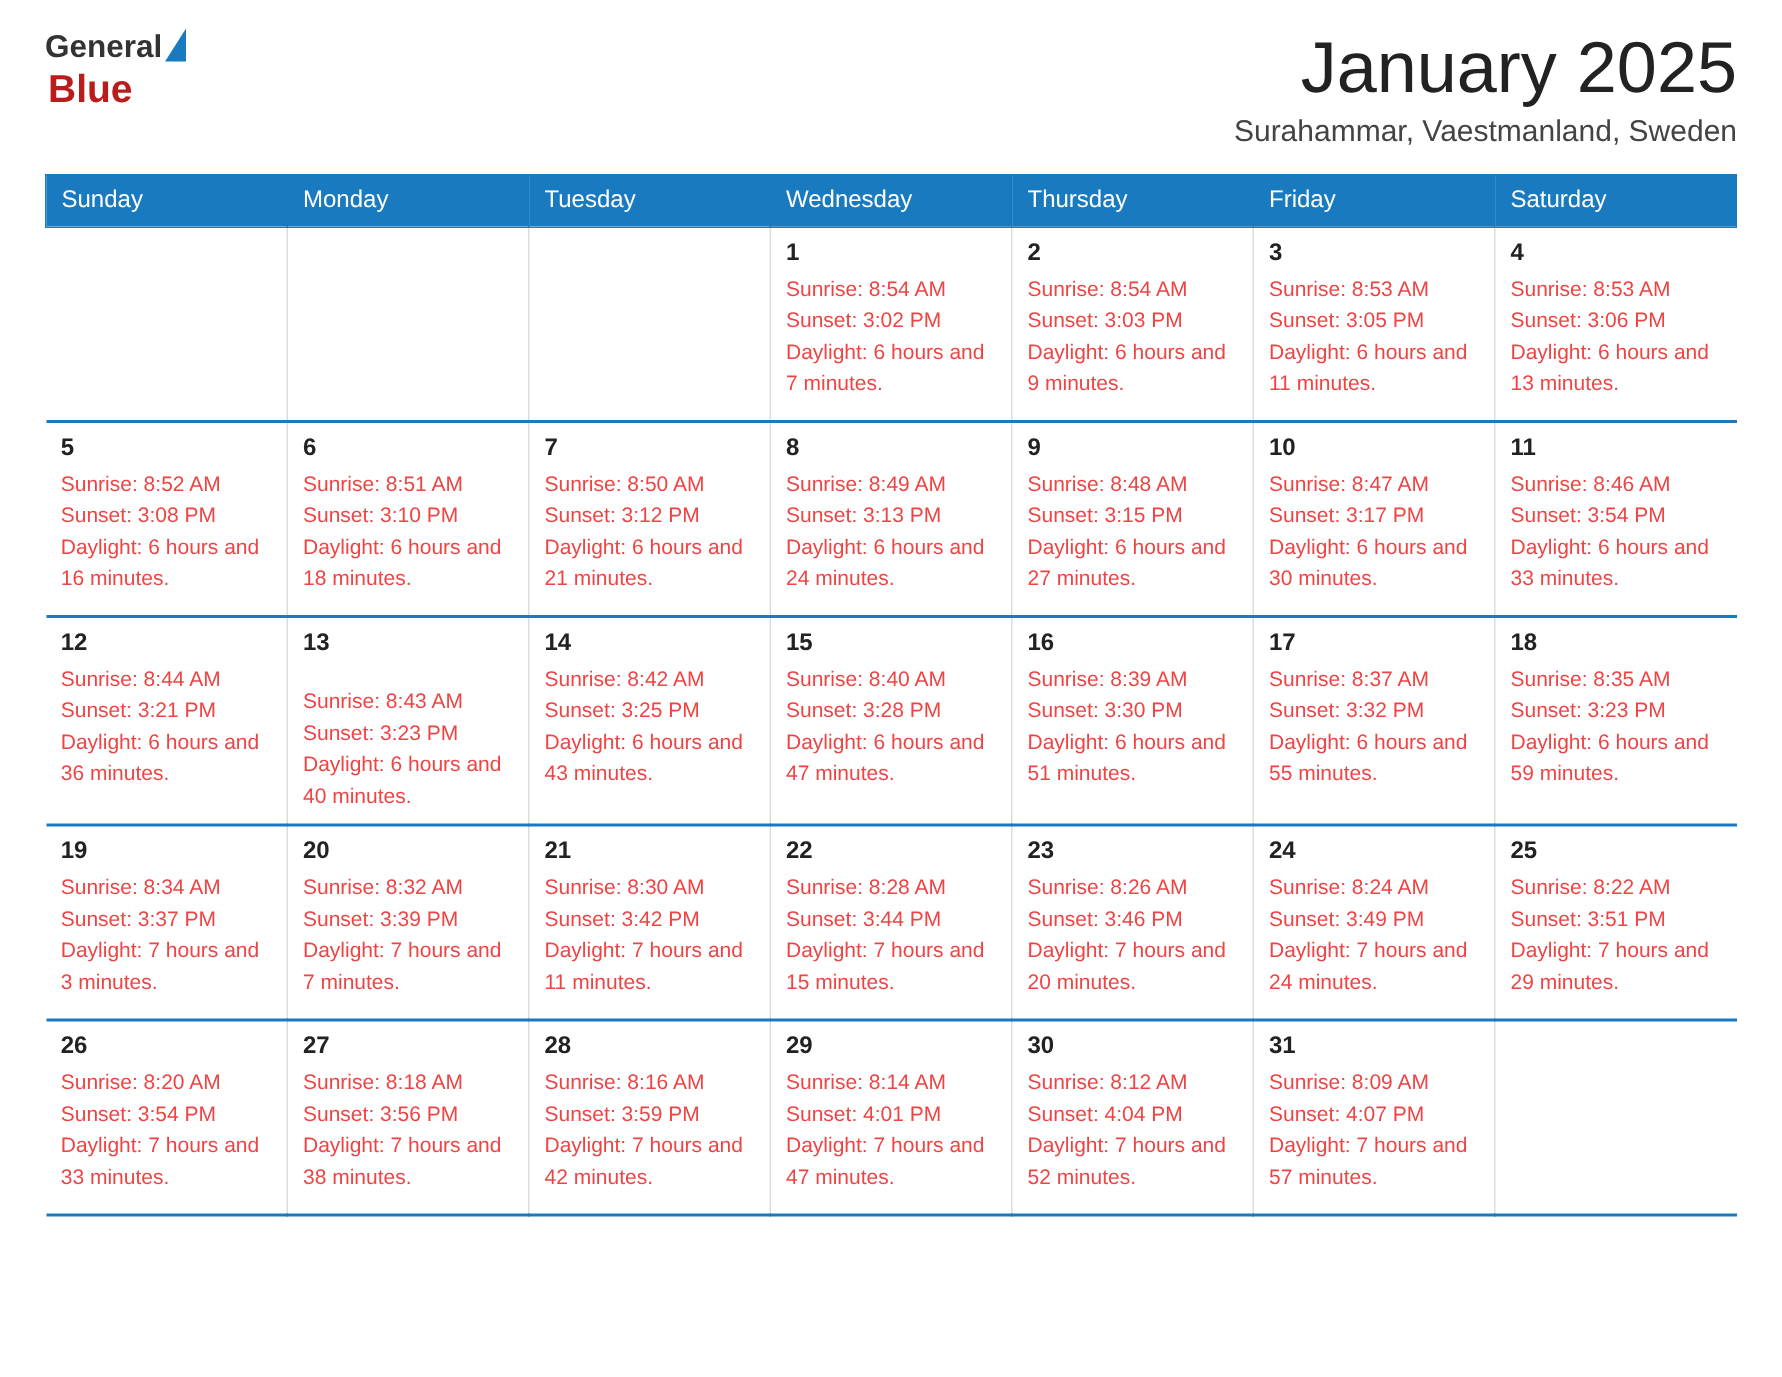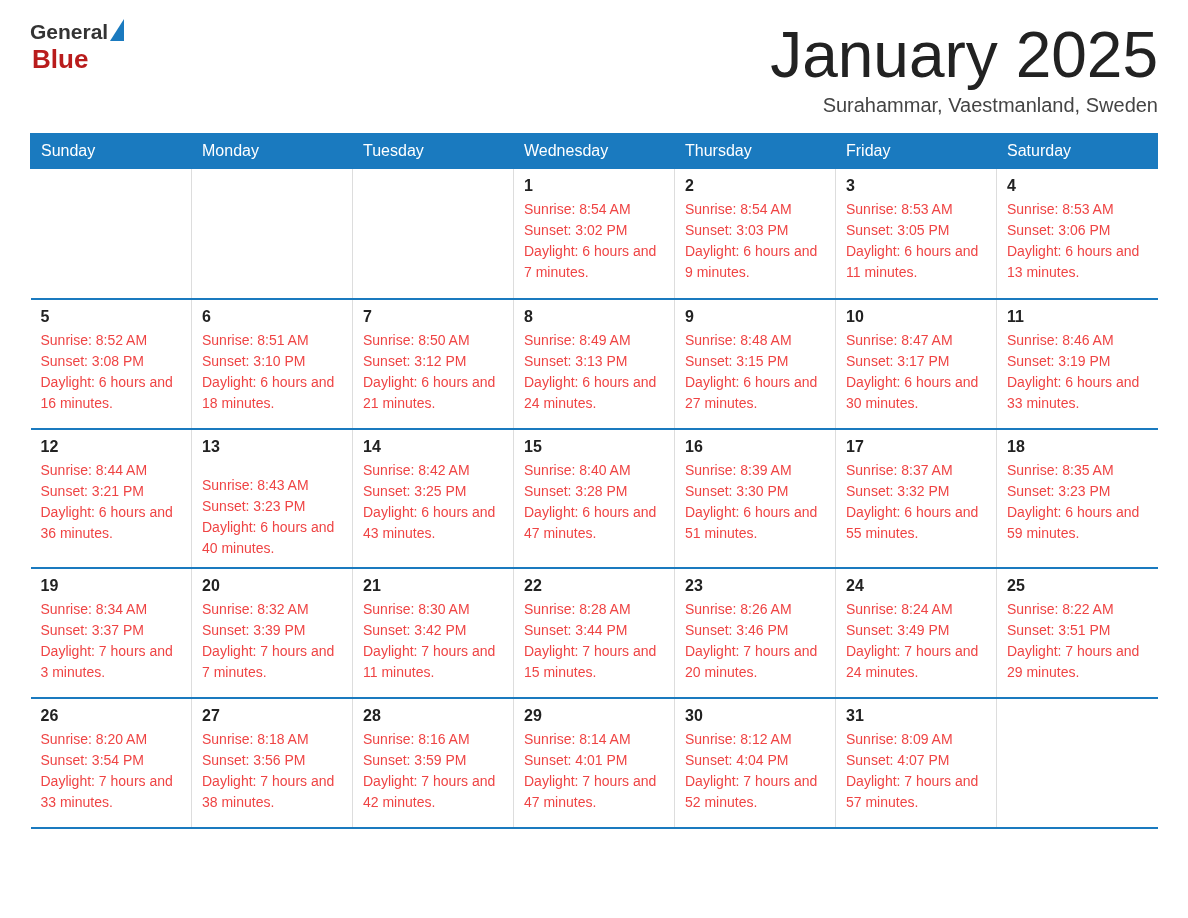--- a/index.html
+++ b/index.html
@@ -44,21 +44,21 @@
       align-items: flex-start;
     }
     .logo-row {
       display: flex;
       align-items: center;
     }
     .title-block {
       text-align: right;
     }
     .month-title {
-      font-size: 64px;
+      font-size: 48px;
       font-weight: normal;
       color: #222;
       line-height: 1.1;
     }
     .location-title {
       font-size: 20px;
       color: #444;
       margin-top: 4px;
     }
     table {
@@ -199,21 +199,21 @@
         </td>
         <td>
           <span class="day-number">10</span>
           <div class="day-info" style="white-space: pre-line;">Sunrise: 8:47 AM
 Sunset: 3:17 PM
 Daylight: 6 hours and 30 minutes.</div>
         </td>
         <td>
           <span class="day-number">11</span>
           <div class="day-info" style="white-space: pre-line;">Sunrise: 8:46 AM
-Sunset: 3:19 PM
+Sunset: 3:54 PM
 Daylight: 6 hours and 33 minutes.</div>
         </td>
       </tr>
       <tr>
         <td>
           <span class="day-number">12</span>
           <div class="day-info" style="white-space: pre-line;">Sunrise: 8:44 AM
 Sunset: 3:21 PM
 Daylight: 6 hours and 36 minutes.</div>
         </td>

